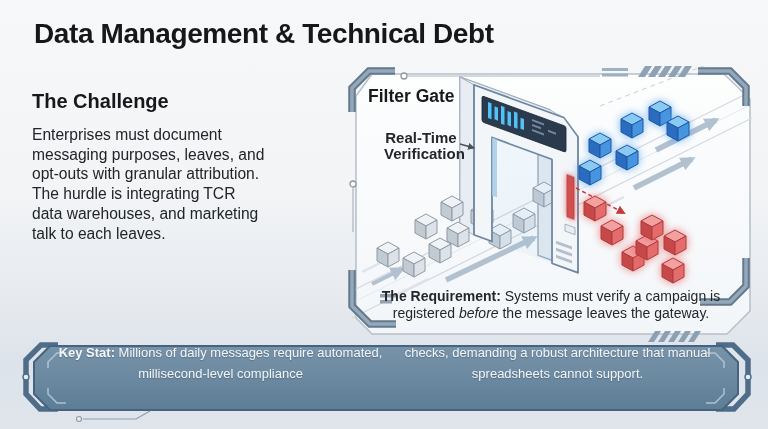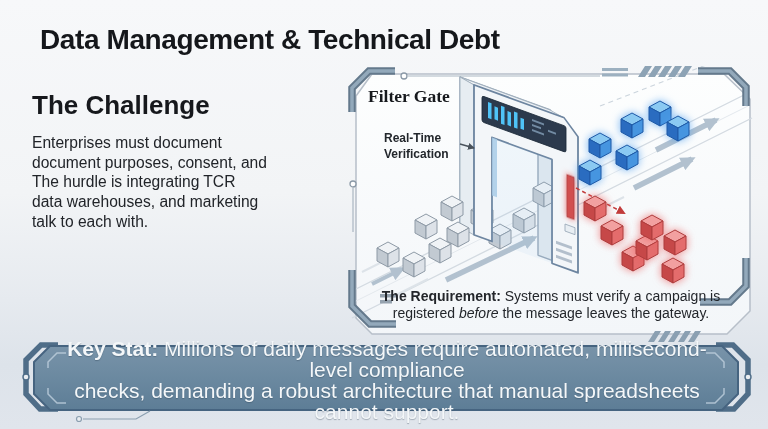--- a/index.html
+++ b/index.html
@@ -3,51 +3,51 @@
 <meta charset="utf-8">
 <style>
   html,body{margin:0;padding:0;}
   body{font-family:"Liberation Sans", sans-serif; background:#c8ccd2;}
   .slide{
     position:relative; width:768px; height:429px; overflow:hidden;
     background:linear-gradient(180deg,#f7f8fa 0%, #f2f4f6 45%, #e6eaef 70%, #dde3ea 85%, #e0e5ec 100%);
   }
   
   .title{
-    position:absolute; left:32px; top:16px; margin:8px;
+    position:absolute; left:32px; top:16px; margin:2px;
     font-size:28px; font-weight:bold; letter-spacing:-0.4px; color:#15171b;
   }
   .challenge{position:absolute; left:32px; top:90px; width:312px;}
-  .challenge h2{margin:0 0 12px 0; font-size:26px; font-weight:bold; color:#16181c;}
+  .challenge h2{margin:0 0 12px 0; font-size:20px; font-weight:bold; color:#16181c;}
   .challenge .body{font-size:15.6px; line-height:19.7px; color:#212429;}
   .challenge .body span{display:block;}
   
   .panel{position:absolute; left:348px; top:66px; width:410px; height:278px;}
   .panel svg{position:absolute; left:0; top:0;}
   .panel-title{
     position:absolute; left:20px; top:20px;
-    font-size:17.5px; font-weight:bold; color:#17191d;font-family:Liberation Serif, serif;
+    font-size:17.5px; font-weight:bold; color:#17191d;
   }
   .rt-label{
     position:absolute; left:36px; top:64px; width:74px;
-    text-align:left; font-size:12px; font-weight:bold; line-height:16px; color:#23272c;
+    text-align:center; font-size:15px; font-weight:bold; line-height:16px; color:#23272c;
   }
   .req{
     position:absolute; left:30px; right:34px; top:222px;
     text-align:center; font-size:14px; line-height:16.8px; color:#23262b;
   }
   .req b{font-weight:bold;}
   .req i{font-style:italic;text-align:center;}
   
   .keystat{position:absolute; left:20px; top:342px; width:734px; height:84px;}
   .keystat svg{position:absolute; left:0; top:0;}
   .keystat .text{
     position:absolute; left:30px; right:30px; top:0; height:76px;
-    display:flex; flex-direction:column; justify-content:center;
-    text-align:center; font-size:21px; line-height:21px; color:#f4f7f9;
+    display:flex; flex-direction:row; justify-content:center;
+    text-align:center; font-size:13px; line-height:21px; color:#f4f7f9;
     text-shadow:0 1px 1px rgba(40,60,78,.35);
   }
   .keystat b{font-weight:bold;}
   .stripes-bottom{position:absolute; left:646px; top:331px;}
   
   .cube-t{fill:var(--t); stroke:var(--s); stroke-width:1; stroke-linejoin:round;}
   .cube-l{fill:var(--l); stroke:var(--s); stroke-width:1; stroke-linejoin:round;}
   .cube-r{fill:var(--r); stroke:var(--s); stroke-width:1; stroke-linejoin:round;}
   use.gray{--t:#f0f3f6; --l:#c2cad2; --r:#dde2e8; --s:#8e9aa6;}
   use.blue{--t:#8ac9f2; --l:#2a6cc0; --r:#4695e0; --s:#1e59a6;
@@ -60,24 +60,25 @@
 <body>
 
 <div class="slide">
 
   <h1 class="title">Data Management &amp; Technical Debt</h1>
 
   <div class="challenge">
     <h2>The Challenge</h2>
     <div class="body">
       <span>Enterprises must document</span>
-      <span>document purposes, consent, and</span>
+      <span>messaging purposes, leaves, and</span>
+      <span>opt-outs with granular attribution.</span>
       <span>The hurdle is integrating TCR</span>
       <span>data warehouses, and marketing</span>
-      <span>talk to each with.</span>
+      <span>talk to each leaves.</span>
     </div>
   </div>
 
   <div class="panel">
     <svg width="410" height="278" viewBox="0 0 410 278">
       <defs>
         <g id="cube">
           <polygon class="cube-t" points="11,0 22,6 11,12 0,6"></polygon>
           <polygon class="cube-l" points="0,6 11,12 11,25 0,19"></polygon>
           <polygon class="cube-r" points="22,6 11,12 11,25 22,19"></polygon>

